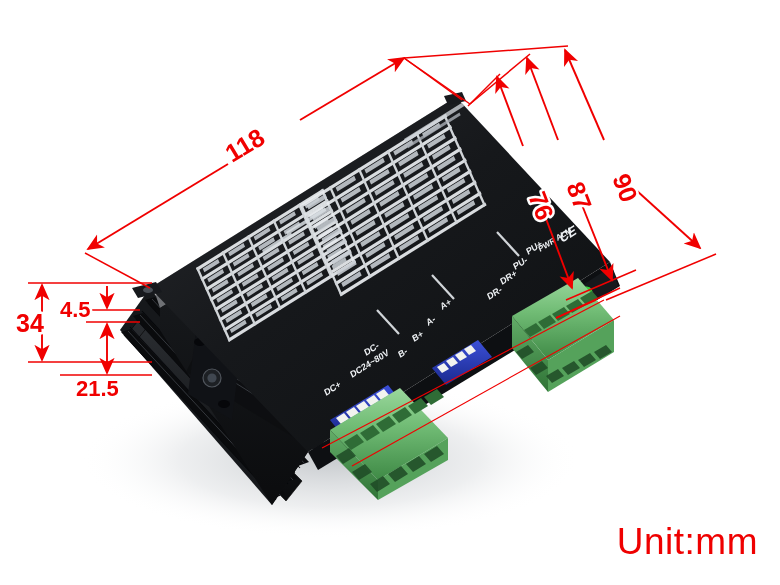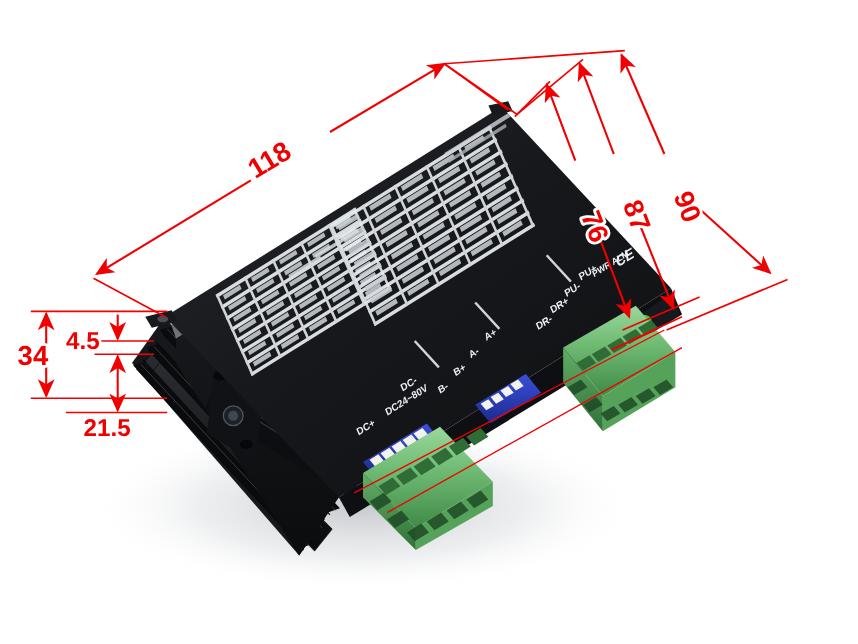--- a/index.html
+++ b/index.html
@@ -434,14 +434,15 @@
         <text class="dimtext small" x="76" y="396">21.5</text>
       </g>
 
       <g stroke-width="1.2">
         <line x1="322" y1="448" x2="604" y2="300"></line>
         <line x1="352" y1="466" x2="620" y2="316"></line>
       </g>
     </g>
   </svg>
 
+  <div id="unit">Unit:mm</div>
 
 </div>
 
 </body></html>

